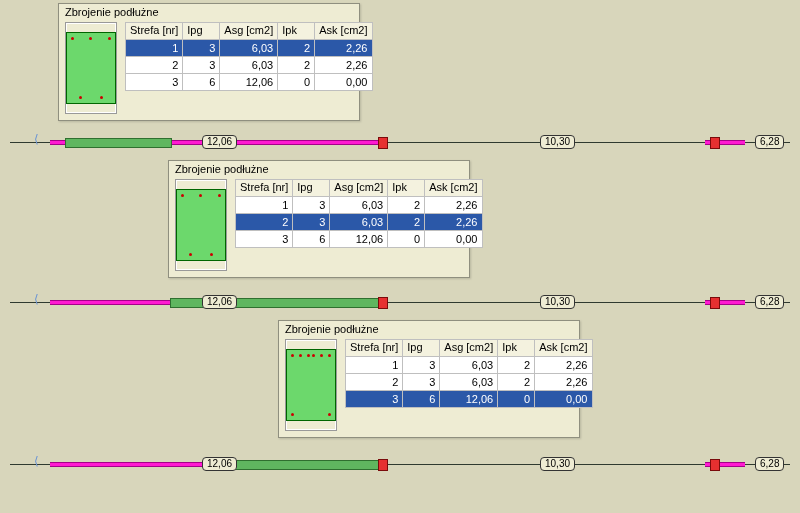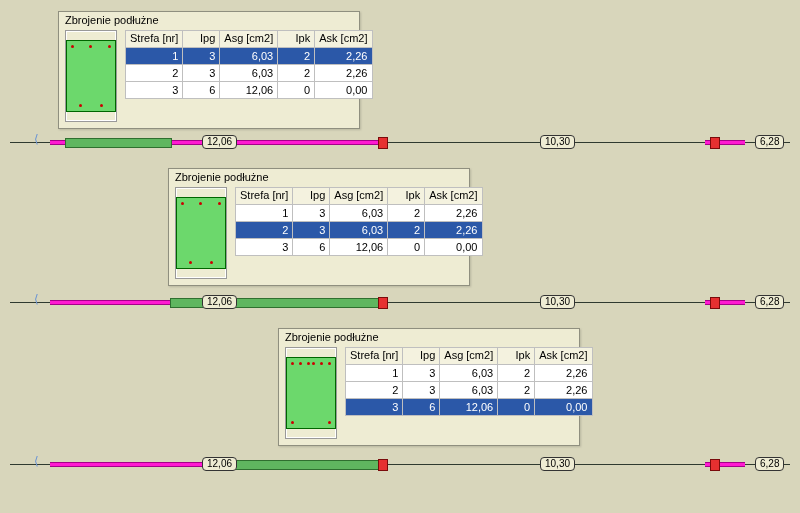--- a/index.html
+++ b/index.html
@@ -12,21 +12,20 @@
     width: 800px;
     height: 513px;
     position: relative;
     overflow: hidden;
   }
   .panel {
     position: absolute;
     background: #eeecd3;
     border: 1px solid #8f8f7f;
     box-shadow: 1px 1px 2px rgba(0,0,0,0.15);
-    margin-top: 8px;
   }
   .panel-title {
     font-size: 11px;
     padding: 2px 6px 0 6px;
     color: #000;
   }
   .panel-body {
     display: flex;
     align-items: flex-start;
     padding: 4px 6px 6px 6px;
@@ -67,21 +66,21 @@
     padding: 1px 4px;
     text-align: right;
     min-width: 28px;
     height: 14px;
     background: #fff;
     white-space: nowrap;
   }
   table.rebar-table th {
     background: #f4f2df;
     font-weight: normal;
-    text-align: right;
+    text-align: left;
     line-height: 1.05;
   }
   table.rebar-table tr.selected td {
     background: #2b58a8;
     color: #fff;
   }
 
   
   .beam {
     position: absolute;

